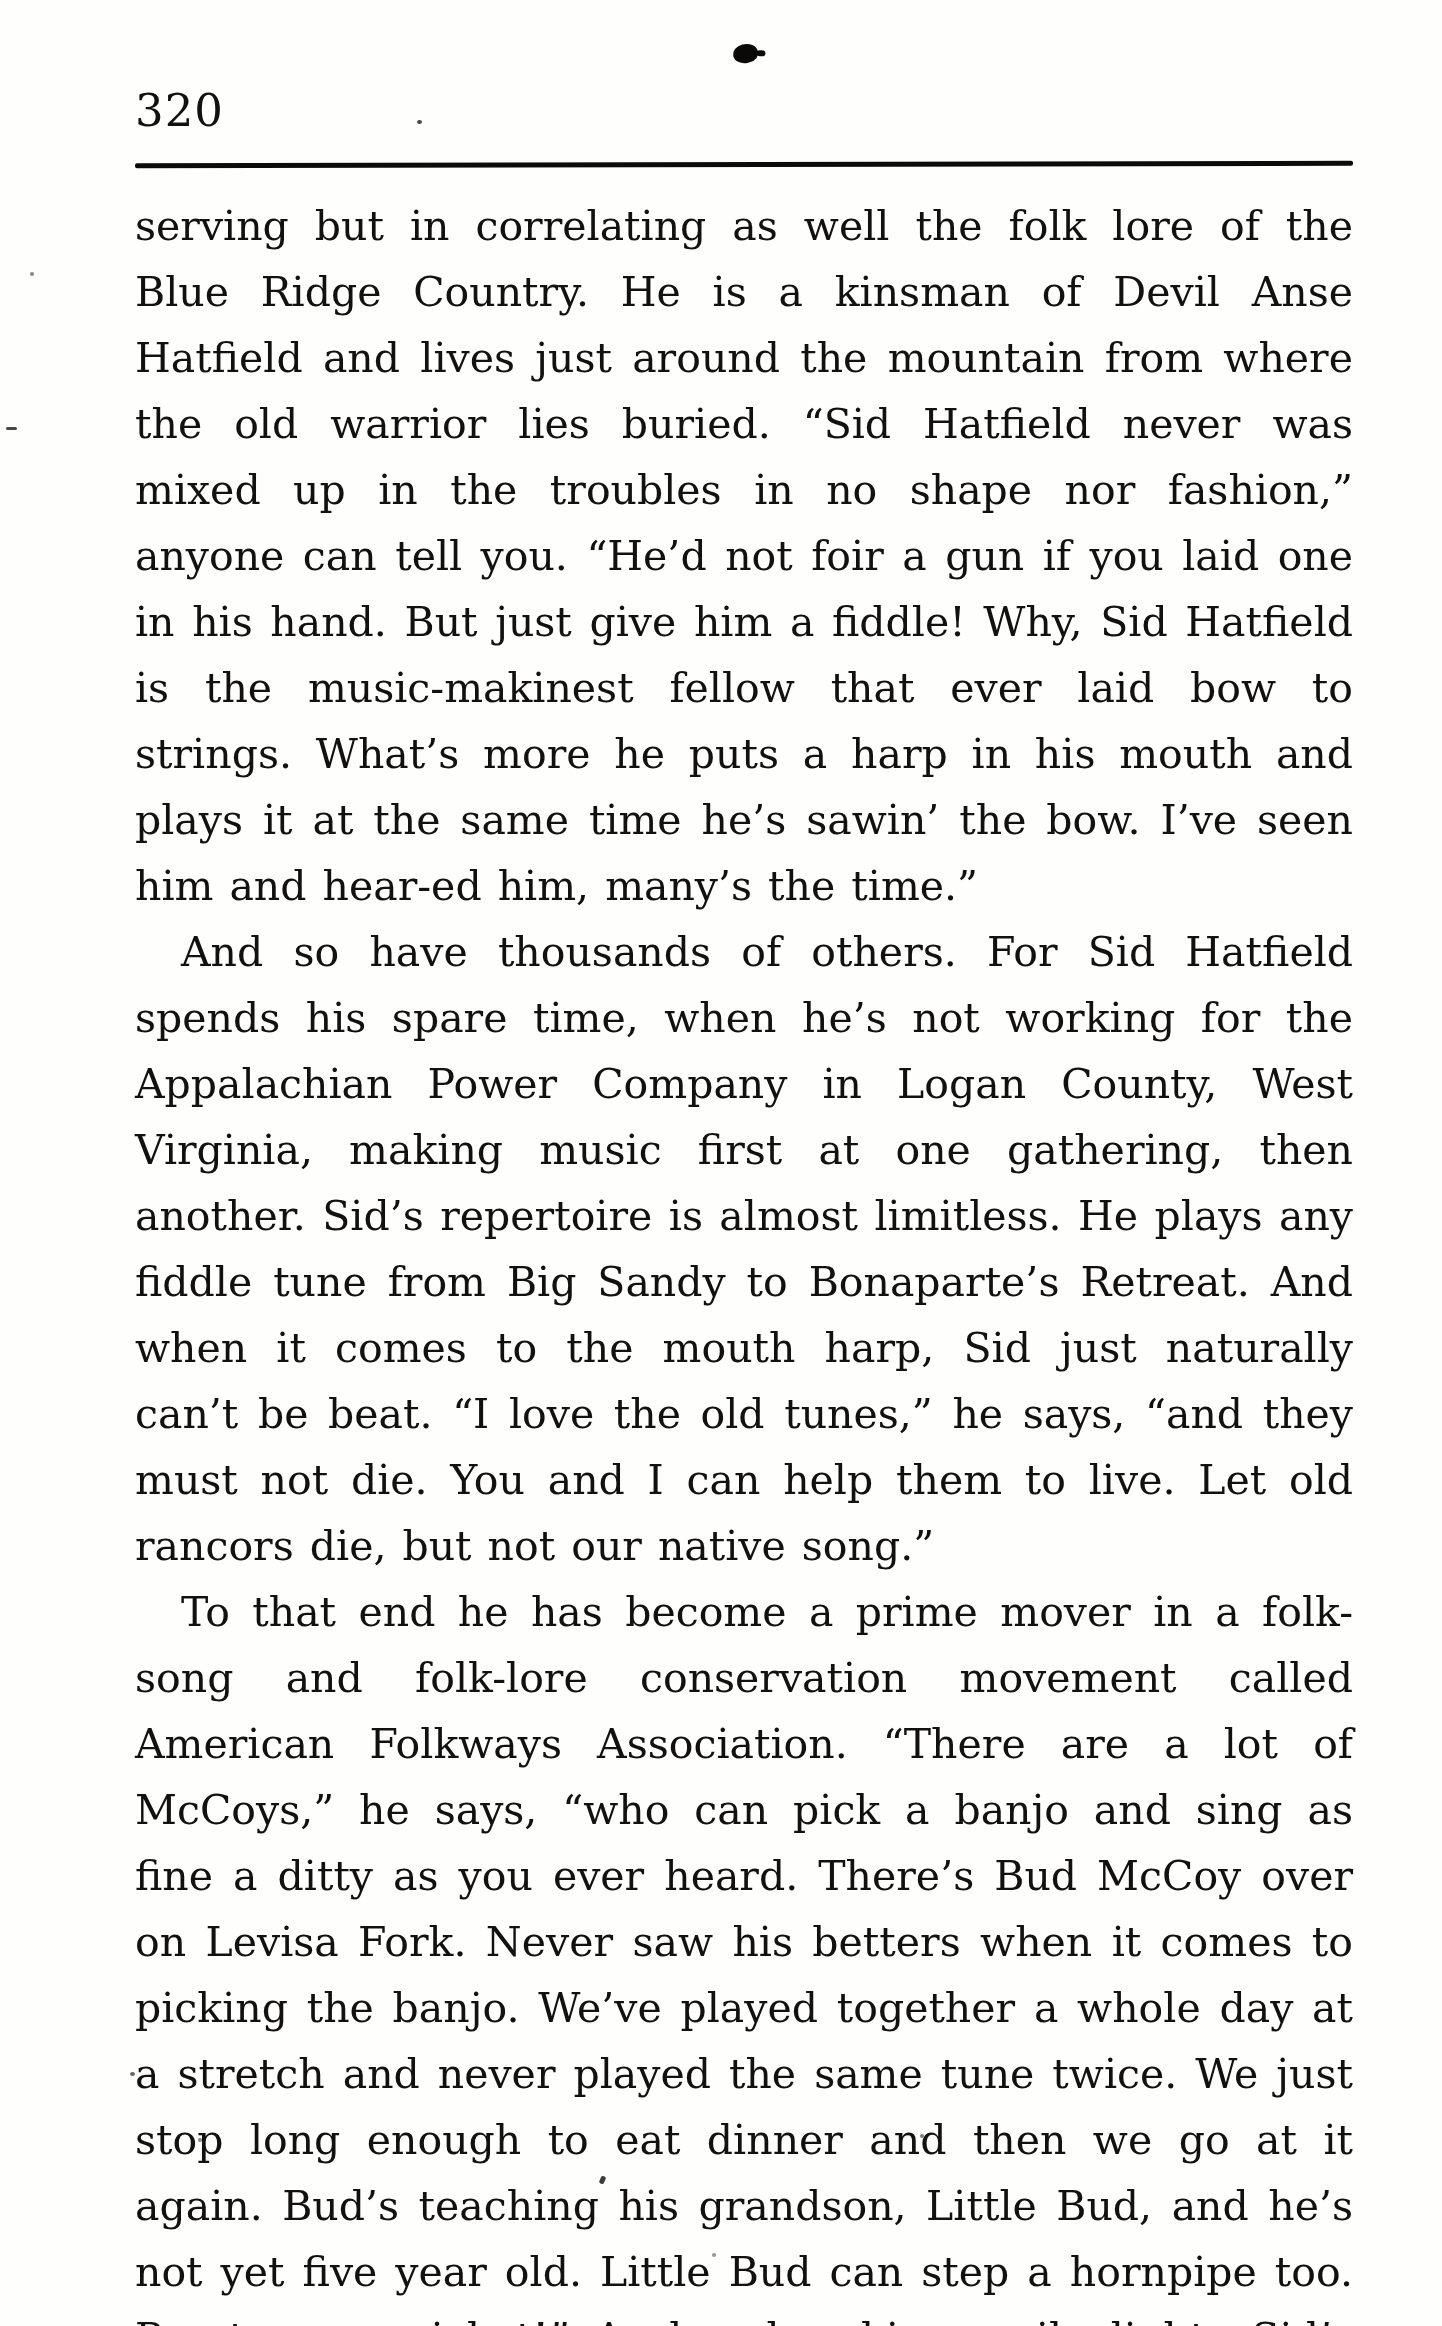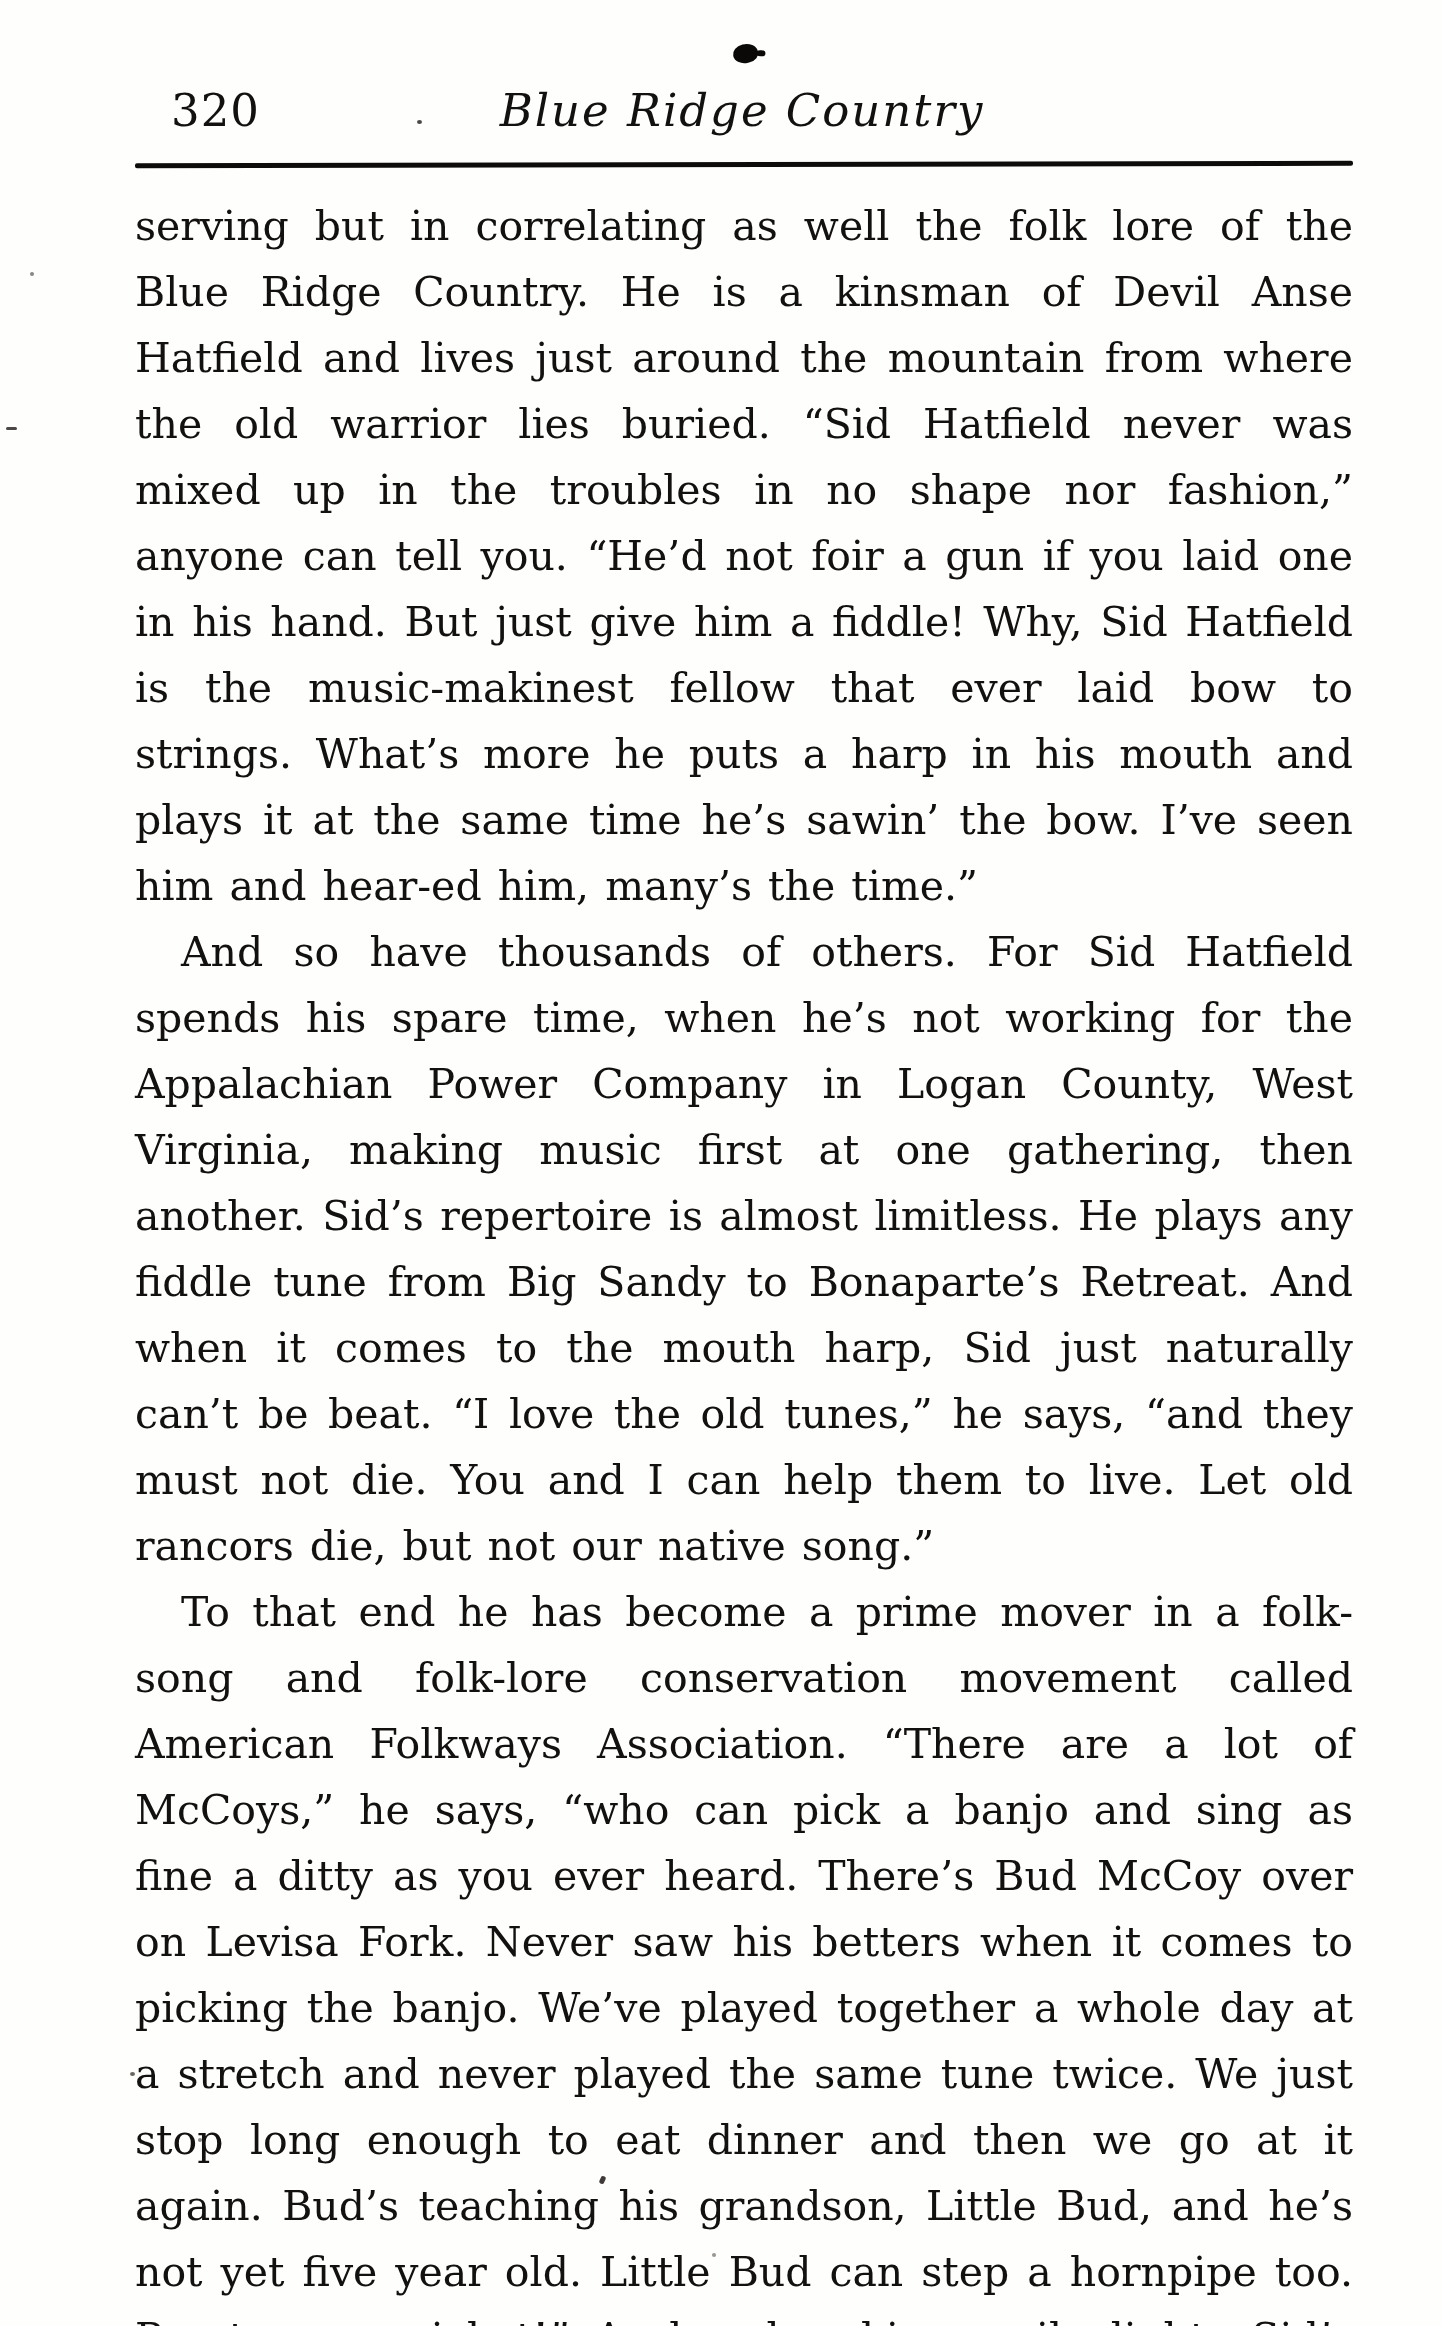--- a/index.html
+++ b/index.html
@@ -18,21 +18,20 @@
   }
   .content {
     position: absolute;
     left: 135px;
     top: 84px;
     width: 1218px;
   }
   .header {
     position: relative;
     height: 64px;
-    margin-left: 36px;
   }
   .page-number {
     position: absolute;
     left: 0;
     top: 0;
     font-size: 45px;
     letter-spacing: 1px;
     color: #121110;
   }
   .running-title {
@@ -110,21 +109,20 @@
   <div class="speck" style="left:130px; top:2072px; width:5px; height:4px; background:#6a6660;"></div>
   <div class="speck" style="left:198px; top:2138px; width:4px; height:4px; background:#8a8782;"></div>
   <div class="speck" style="left:920px; top:2134px; width:4px; height:4px; background:#807c76;"></div>
   <div class="speck" style="left:600px; top:2176px; width:5px; height:8px; border-radius:2px; transform:rotate(24deg); background:#3e3b38;"></div>
   <div class="speck" style="left:712px; top:2253px; width:4px; height:4px; background:#9a968f;"></div>
 
   <div class="content">
 
     <div class="header">
       <span class="page-number">320</span>
-      <span class="running-title">Blue Ridge Country</span>
     </div>
 
     <div class="header-rule"></div>
 
     <div class="body-text">
       <p class="para">serving but in correlating as well the folk lore of the Blue Ridge Country. He is a kinsman of Devil Anse Hatfield and lives just around the mountain from where the old warrior lies buried. “Sid Hatfield never was mixed up in the troubles in no shape nor fashion,” anyone can tell you. “He’d not foir a gun if you laid one in his hand. But just give him a fiddle! Why, Sid Hatfield is the music-makinest fellow that ever laid bow to strings. What’s more he puts a harp in his mouth and plays it at the same time he’s sawin’ the bow. I’ve seen him and hear-ed him, many’s the time.”</p>
       <p class="para indent">And so have thousands of others. For Sid Hatfield spends his spare time, when he’s not working for the Appalachian Power Company in Logan County, West Virginia, making music first at one gathering, then another. Sid’s repertoire is almost limitless. He plays any fiddle tune from Big Sandy to Bonaparte’s Retreat. And when it comes to the mouth harp, Sid just naturally can’t be beat. “I love the old tunes,” he says, “and they must not die. You and I can help them to live. Let old rancors die, but not our native song.”</p>
       <p class="para indent justify-last">To that end he has become a prime mover in a folk-song and folk-lore conservation movement called American Folkways Association. “There are a lot of McCoys,” he says, “who can pick a banjo and sing as fine a ditty as you ever heard. There’s Bud McCoy over on Levisa Fork. Never saw his betters when it comes to picking the banjo. We’ve played together a whole day at a stretch and never played the same tune twice. We just stop long enough to eat dinner and then we go at it again. Bud’s teaching his grandson, Little Bud, and he’s not yet five year old. Little Bud can step a hornpipe too. Peert as a cricket!” A slow breaking smile lights Sid’s open coun-</p>
     </div>
 

